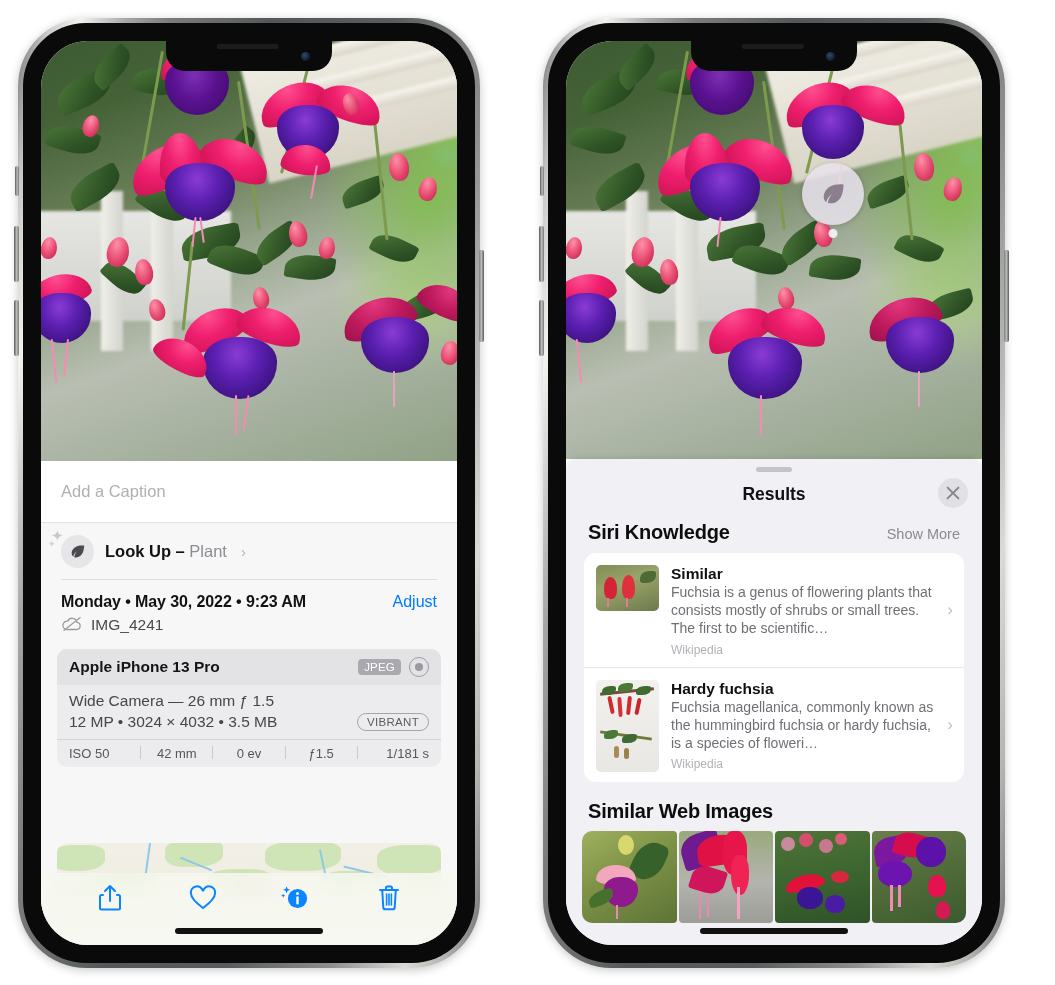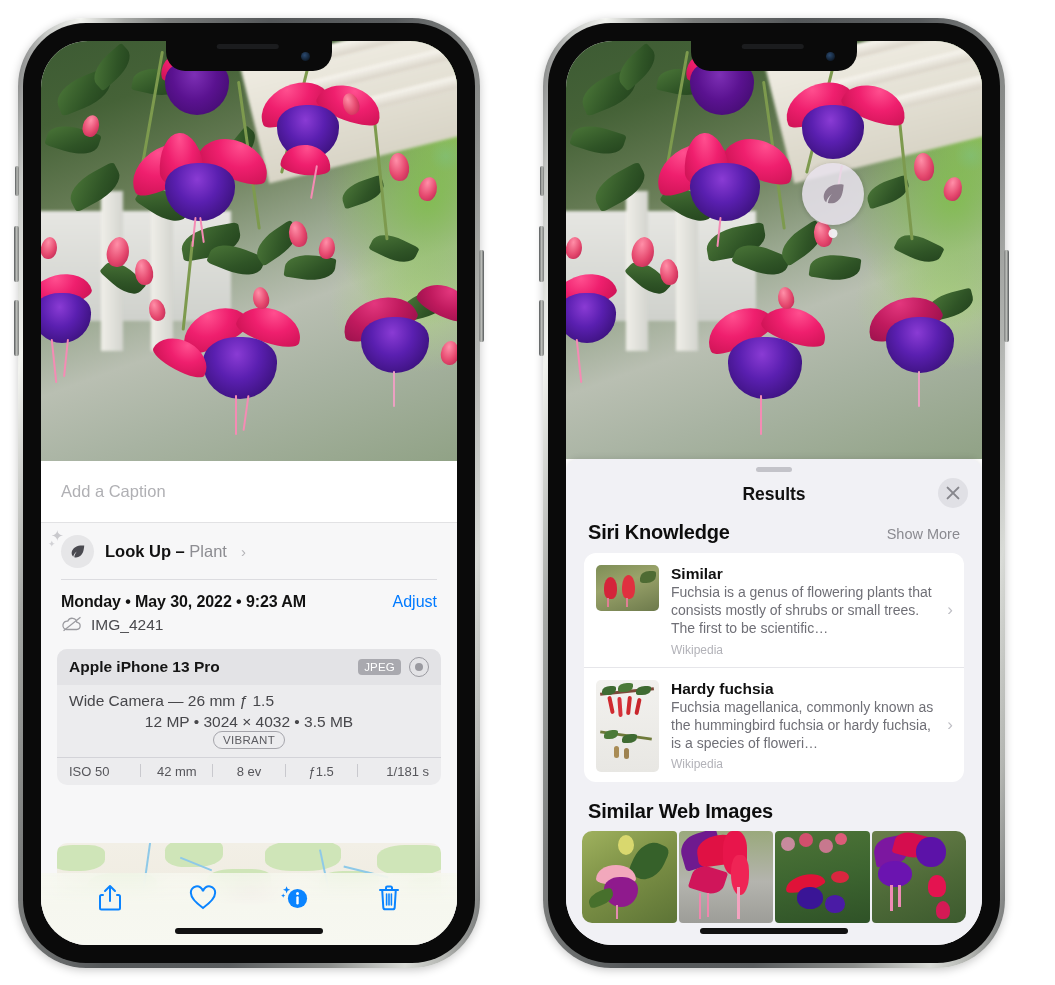--- a/index.html
+++ b/index.html
@@ -190,21 +190,21 @@
     padding: 2px 6px; border-radius: 4px; letter-spacing: .2px;
   }
   .lens-icon {
     width: 20px; height: 20px; border-radius: 50%;
     border: 1.6px solid #9a9aa0; display:flex; align-items:center; justify-content:center;
   }
   .lens-icon i { width: 8px; height: 8px; border-radius:50%; background:#9a9aa0; display:block; }
 
   .meta-body { padding: 7px 12px 8px 12px; }
   .meta-line1 { font-size: 15.5px; color:#47474b; }
-  .meta-line2 { display:flex; align-items:center; justify-content:space-between; margin-top: 3px; flex-direction: column; }
+  .meta-line2 { display:flex; align-items:center; justify-content:space-between; margin-top: 3px; }
   .meta-line2 .txt { font-size: 15.5px; color:#47474b; }
   .vibrant {
     border:1px solid #a5a5ab; color:#5c5c61; font-size: 11.5px;
     padding: 2px 9px; border-radius: 9px; letter-spacing:.3px;
   }
   .meta-foot {
     display:flex; align-items:flex-start; border-top: 0.5px solid #d3d3d8;
     padding: 6px 12px;
   }
   .meta-foot .cell { flex:1; text-align:center; font-size: 13px; color:#56565b; }
@@ -423,21 +423,21 @@
               <div class="meta-line2">
                 <span class="txt">12 MP • 3024 × 4032 • 3.5 MB</span>
                 <span class="vibrant">VIBRANT</span>
               </div>
             </div>
             <div class="meta-foot">
               <span class="cell">ISO 50</span>
               <span class="sep"></span>
               <span class="cell">42 mm</span>
               <span class="sep"></span>
-              <span class="cell">8 ev</span>
+              <span class="cell">0 ev</span>
               <span class="sep"></span>
               <span class="cell">ƒ1.5</span>
               <span class="sep"></span>
               <span class="cell">1/181 s</span>
             </div>
           </div>
 
           <div class="map-card">
             <div class="map-green" style="left:-6px;top:2px;width:54px;height:26px;"></div>
             <div class="map-green" style="left:30px;top:30px;width:70px;height:30px;"></div>

